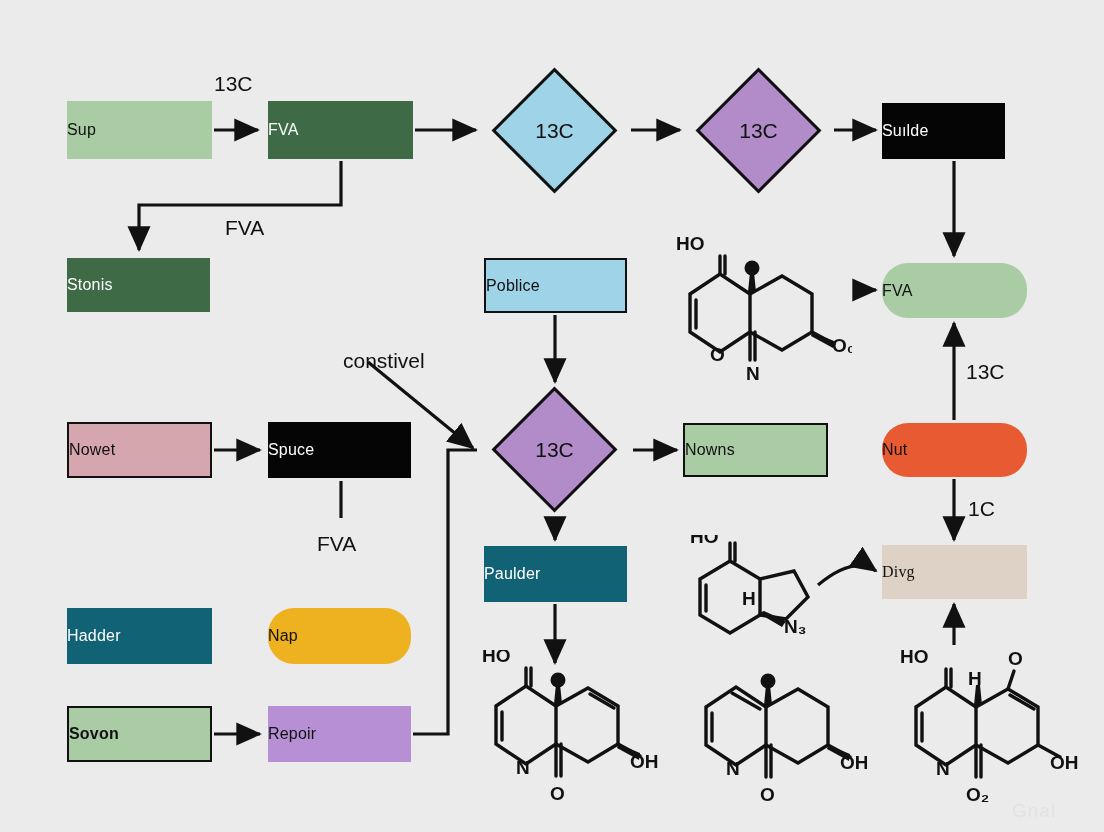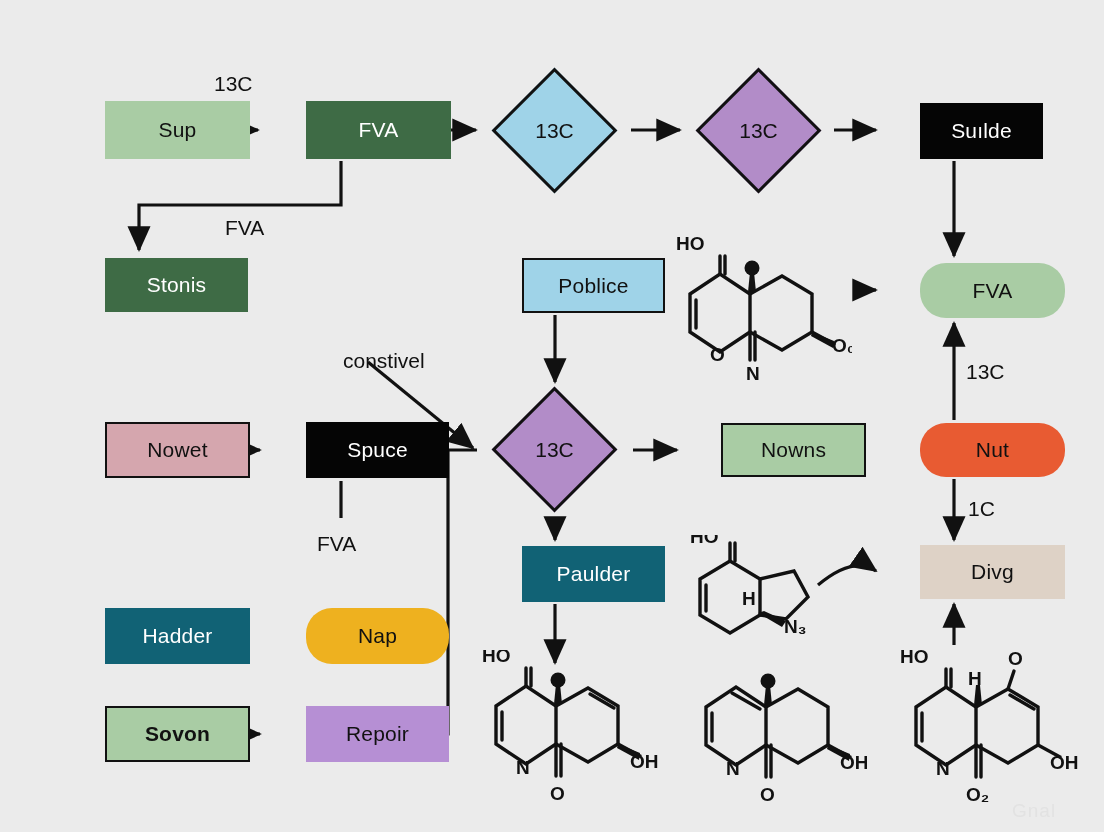--- a/index.html
+++ b/index.html
@@ -7,27 +7,26 @@
     width:1104px;height:832px;
     background:#ebebeb;
     font-family:"Liberation Sans", sans-serif;
     overflow:hidden;
   }
   #stage{position:relative;width:1104px;height:832px;background:#ebebeb;}
 
   
   .node{
     position:absolute;
-    display:flex;align-items:center;justify-content:center;
+    display:flex;align-items:center;
     box-sizing:border-box;
-    font-size:21px;
+    font-size:16px;
     letter-spacing:.2px;
     text-align:center;
     border:2px solid #111;
-    margin-left:38px;
   }
   .node.pill{border-radius:26px;border:none;}
   .node.noborder{border:none;}
   .dark-text{color:#111;}
   .light-text{color:#ffffff;}
 
   
   .diamond{
     position:absolute;
     transform:rotate(45deg);
@@ -169,21 +168,21 @@
   </div>
 
   <div class="node pill dark-text" style="left:882px;top:423px;width:145px;height:54px;background:#e85b32;">
     <span>Nut</span>
   </div>
 
   <div class="node noborder light-text" style="left:484px;top:546px;width:143px;height:56px;background:#116275;">
     <span>Paulder</span>
   </div>
 
-  <div class="node noborder dark-text" style="left:882px;top:545px;width:145px;height:54px;background:#ded2c6;">
+  <div class="node noborder dark-text" style="left:882px;top:545px;width:145px;height:54px;background:#ded2c6;font-family:Liberation Serif, serif;">
     <span>Divg</span>
   </div>
 
   <div class="node noborder light-text" style="left:67px;top:608px;width:145px;height:56px;background:#116275;">
     <span>Hadder</span>
   </div>
 
   <div class="node pill dark-text" style="left:268px;top:608px;width:143px;height:56px;background:#eeb11f;">
     <span>Nap</span>
   </div>

